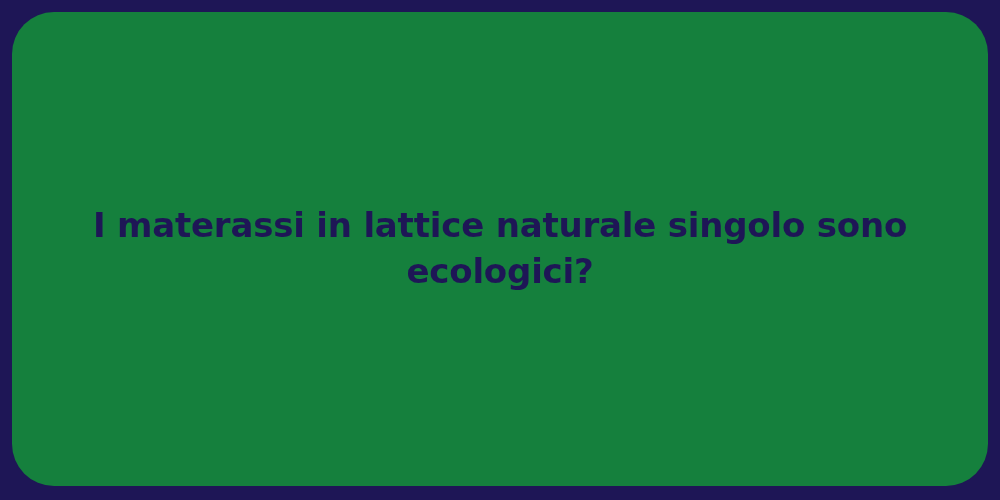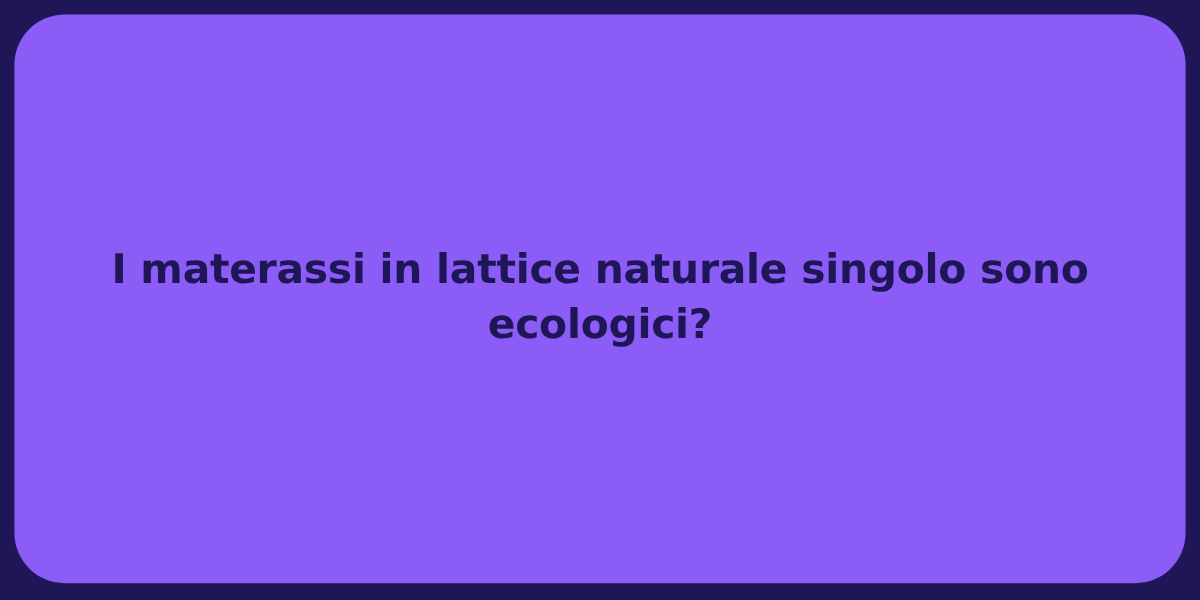--- a/index.html
+++ b/index.html
@@ -47,16 +47,16 @@
     line-height: 1.35;
     letter-spacing: -0.2px;
     max-width: 880px;
     word-wrap: break-word;
   }
 </style>
 </head>
 <body>
 
 <div id="stage" style="background: rgb(30, 22, 86);">
-  <div id="card" style="background: #8b5cf6; border-radius: 42px;">
+  <div id="card" style="background: #15803d; border-radius: 42px;">
     <h1 id="heading" style="color: rgb(30, 22, 86); font-size: 34px; text-align: center;">I materassi in lattice naturale singolo sono ecologici?</h1>
   </div>
 </div>
 
 </body></html>

